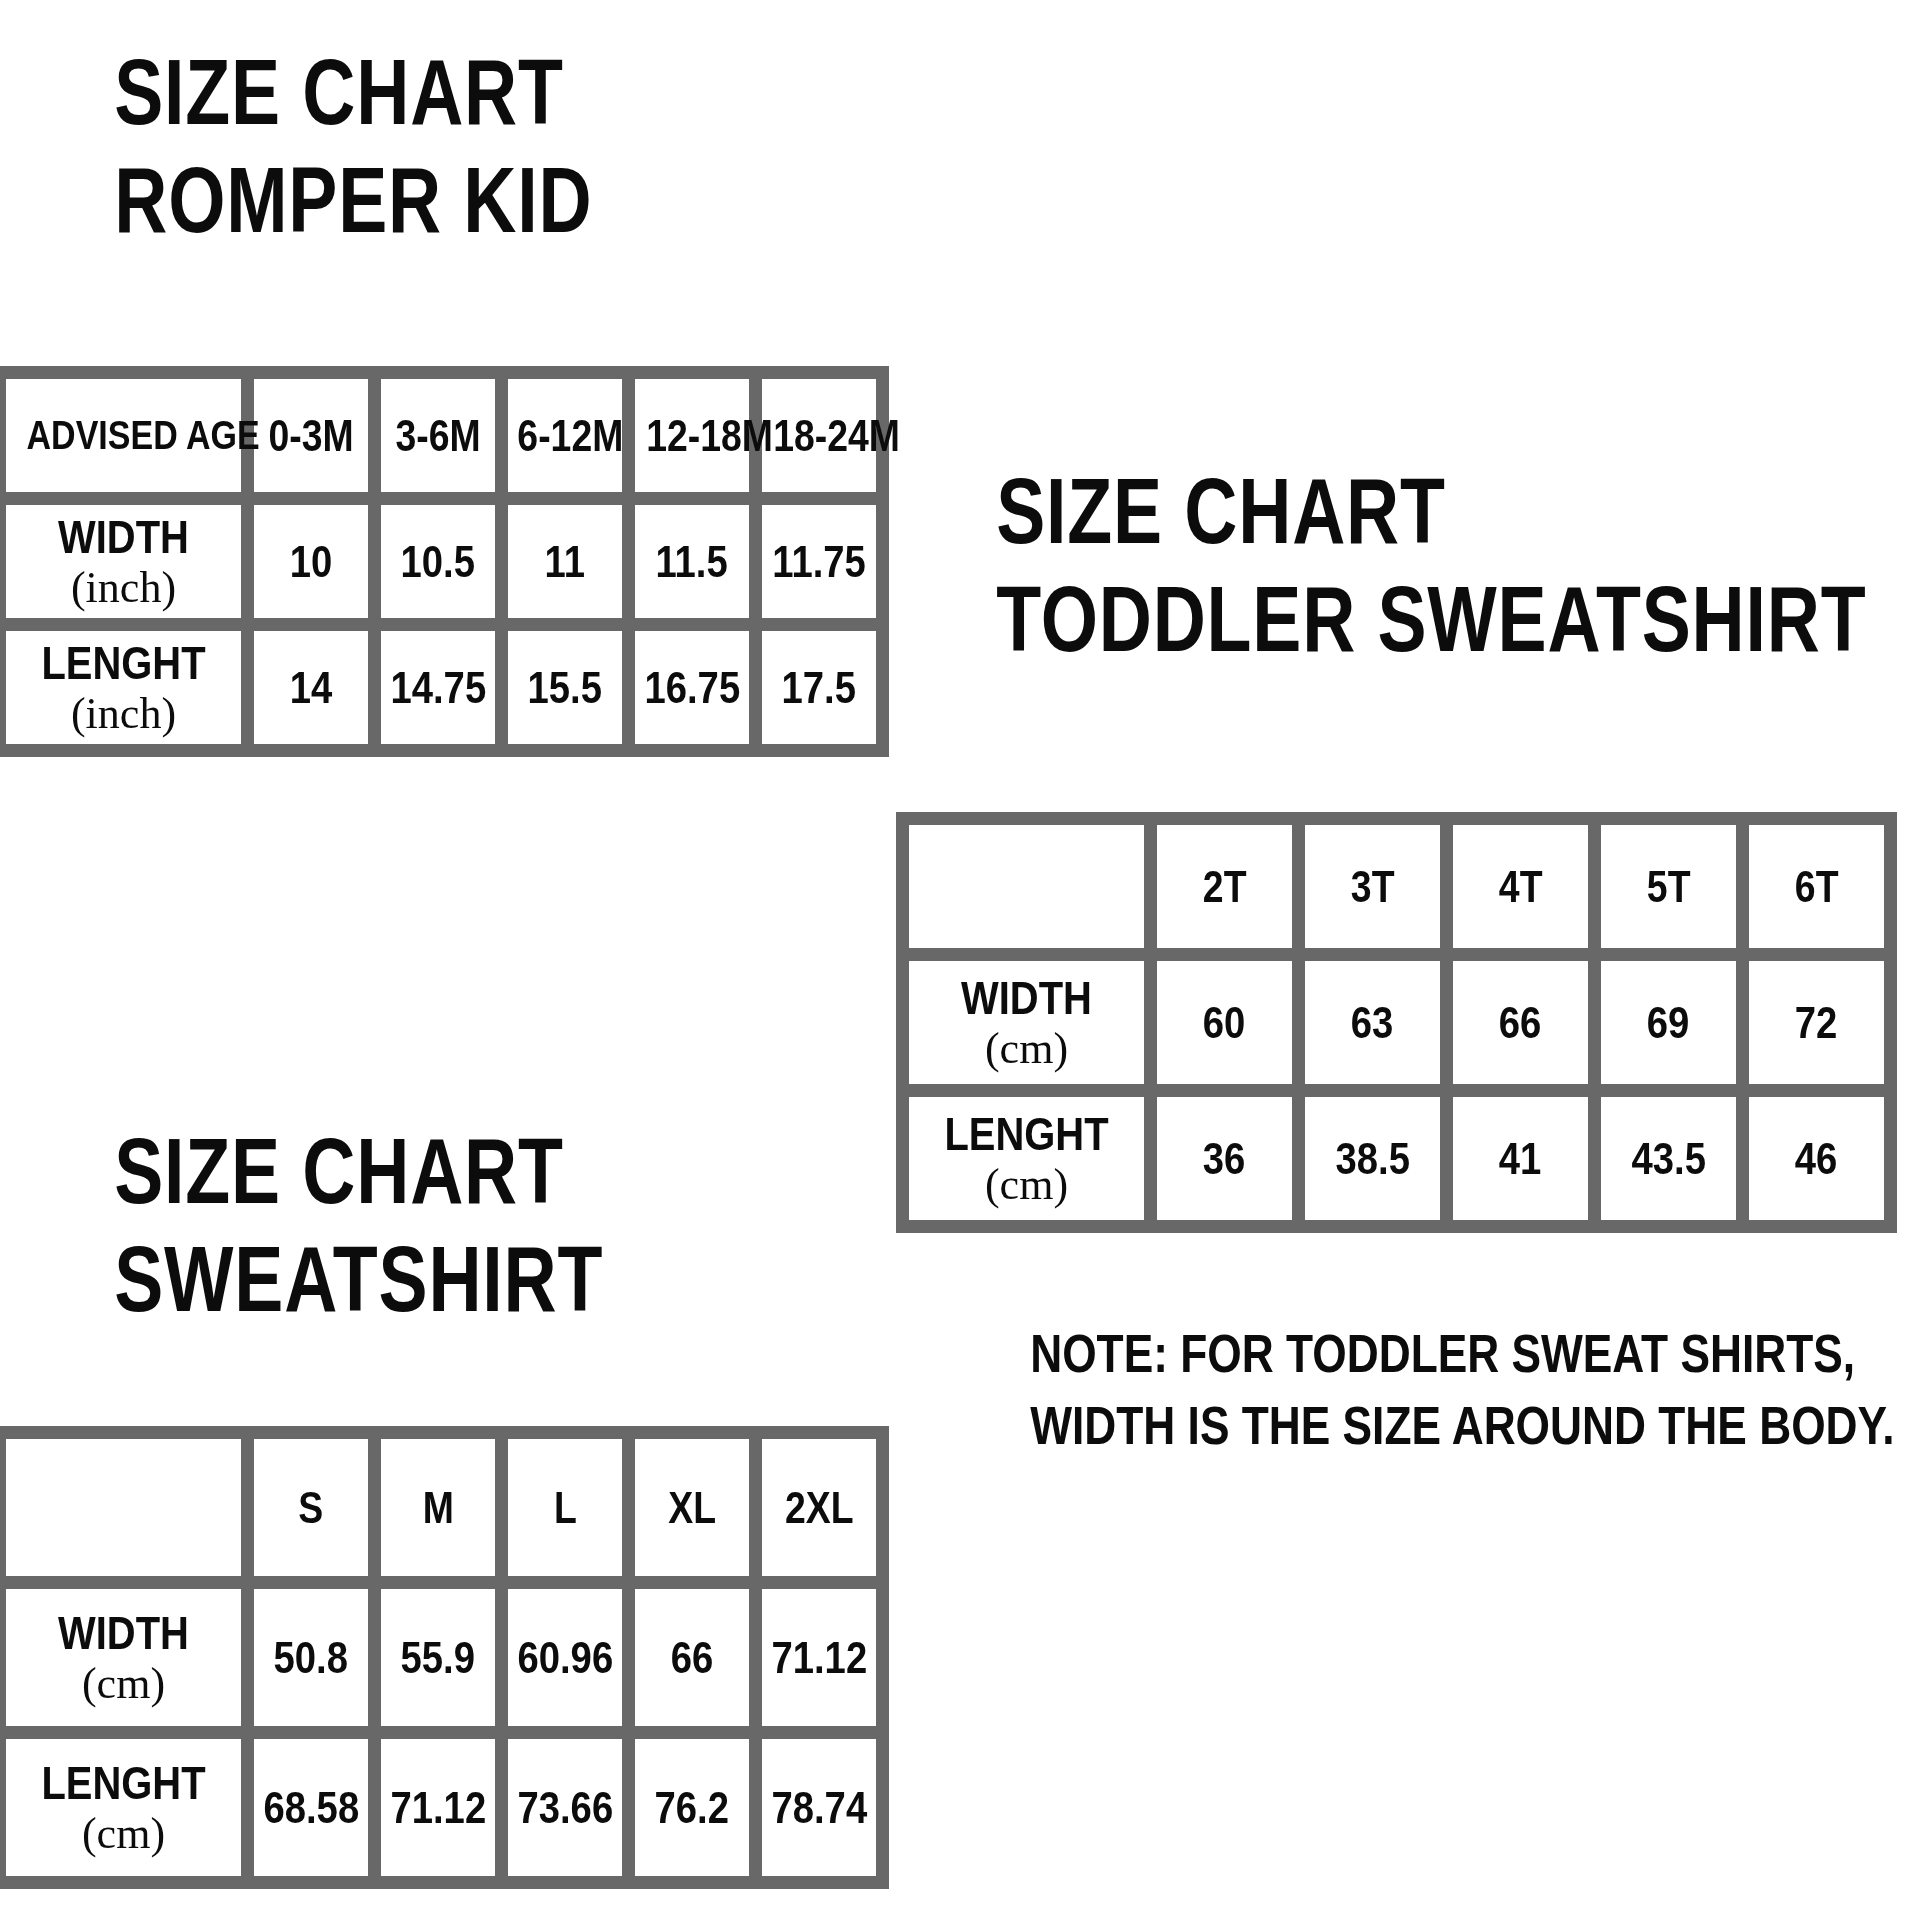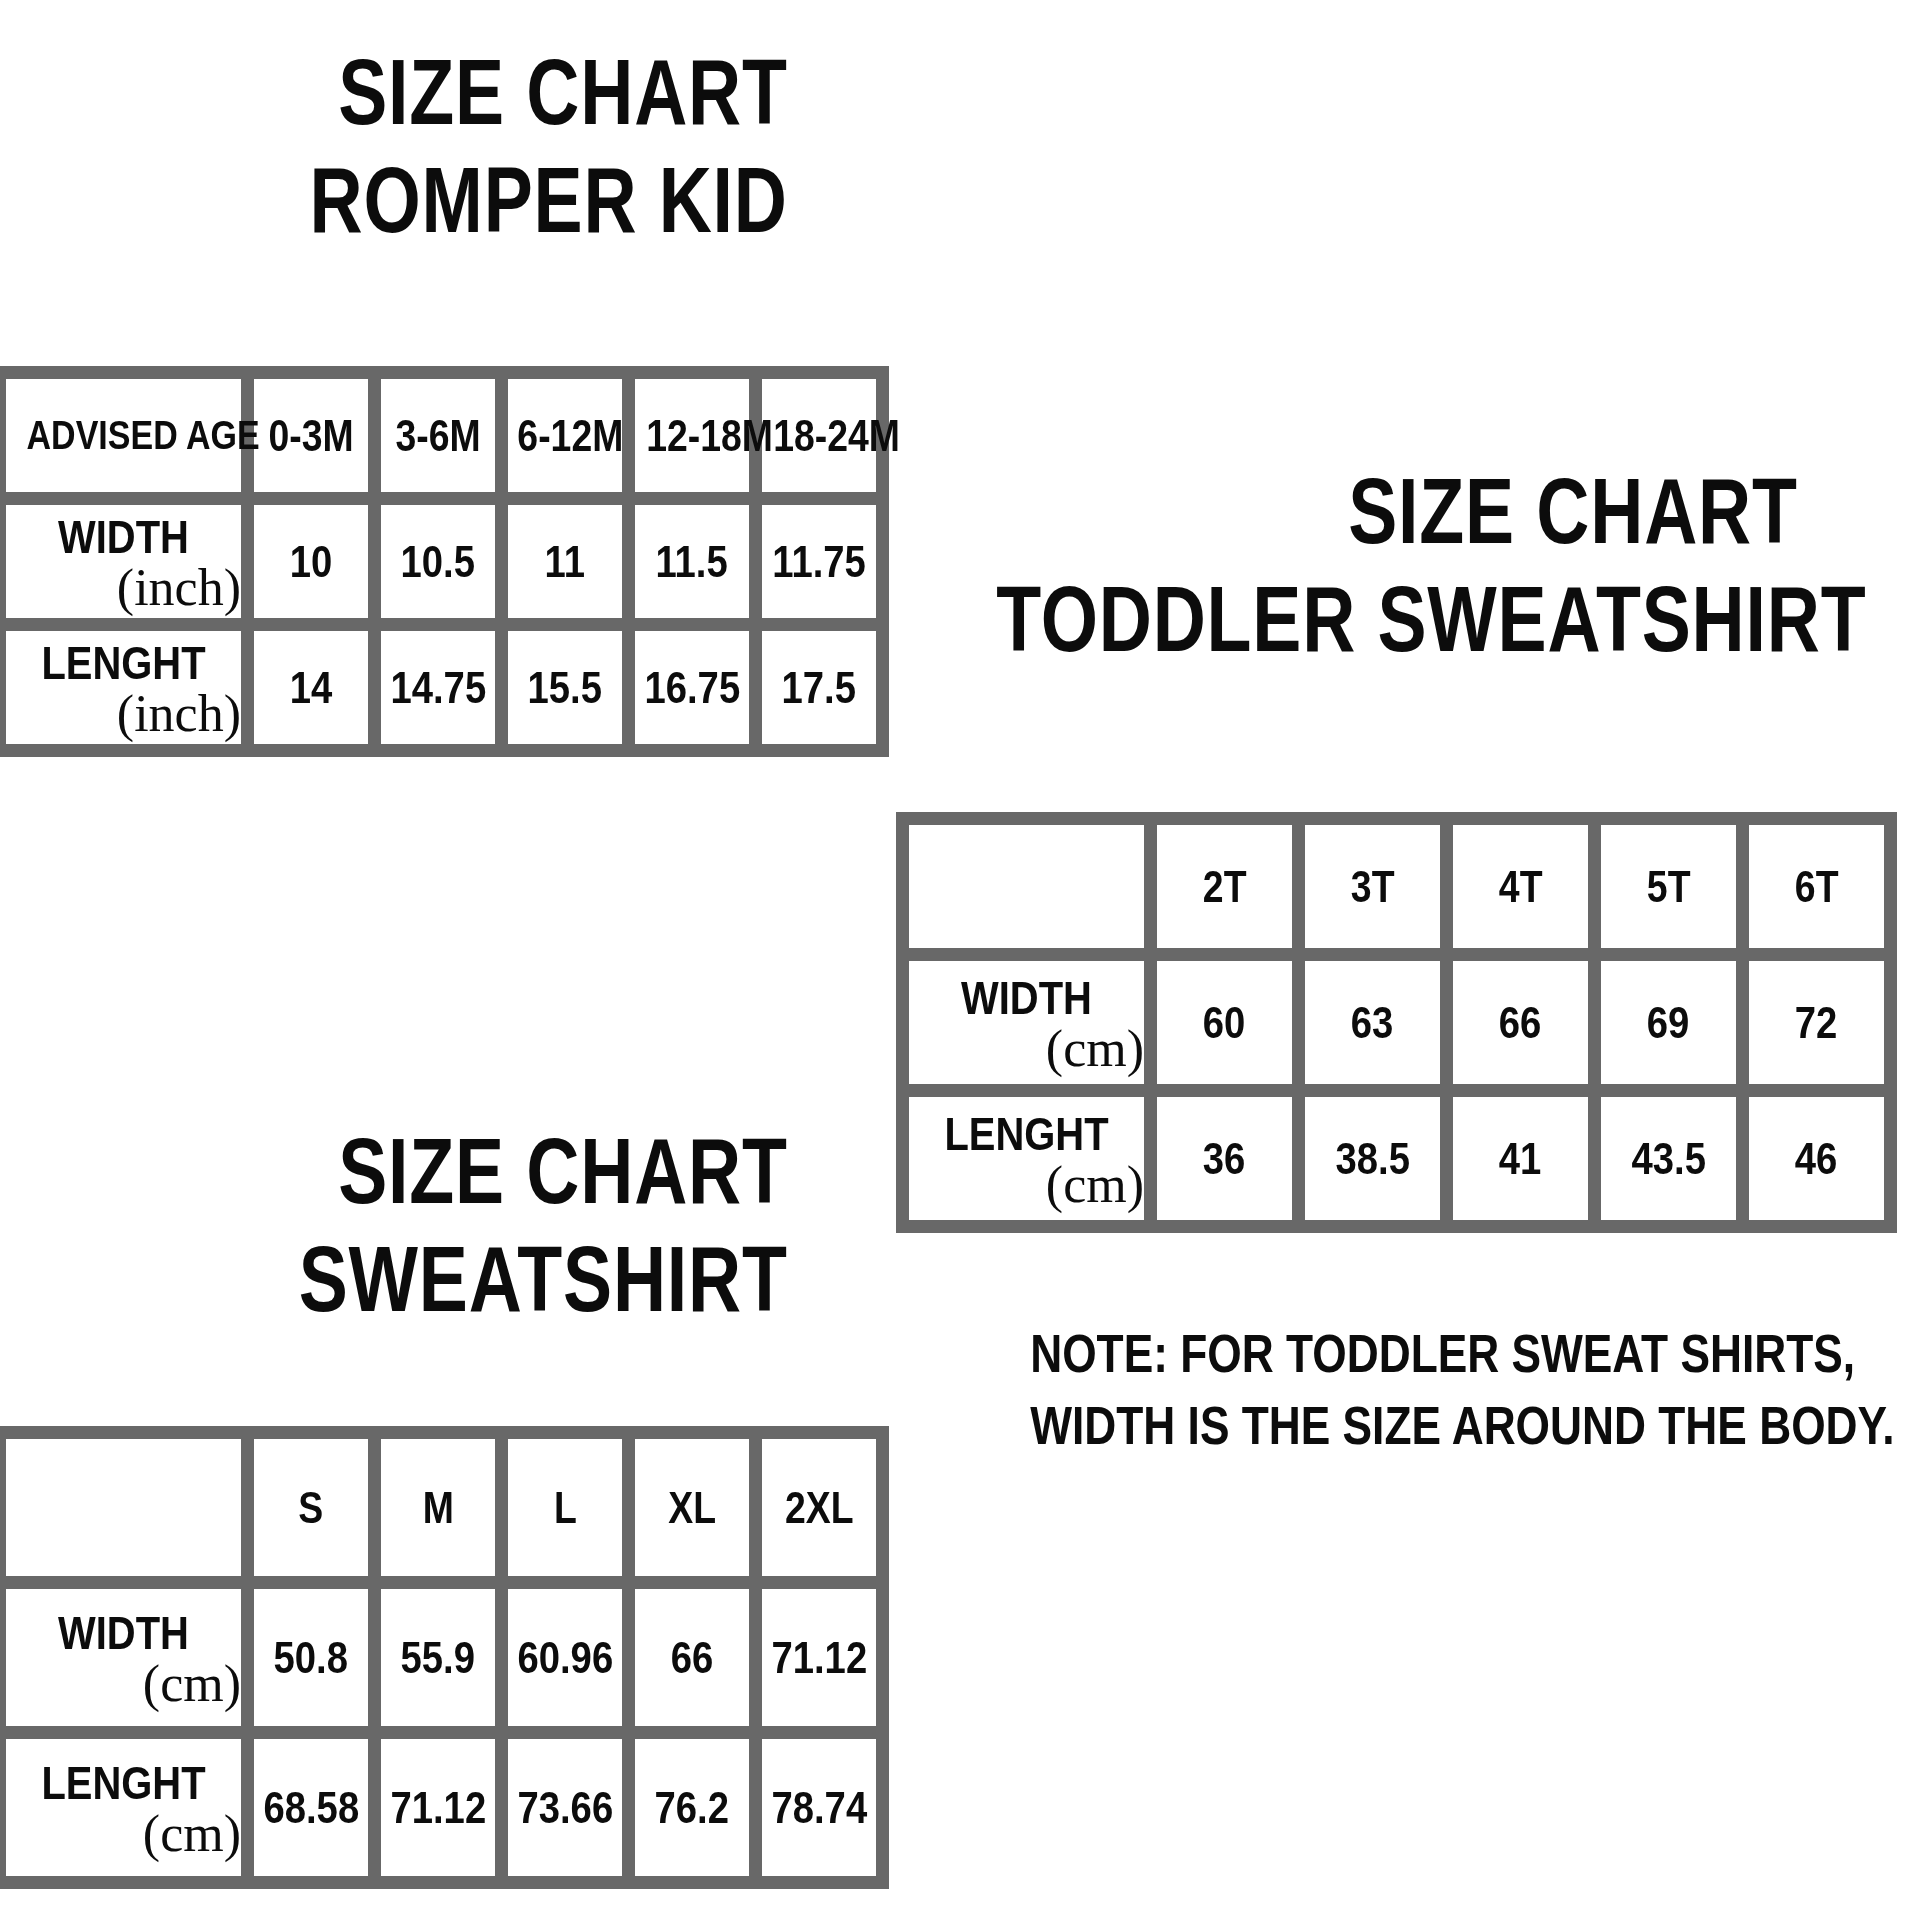--- a/index.html
+++ b/index.html
@@ -10,21 +10,21 @@
   body {
     width: 1927px;
     height: 1927px;
     position: relative;
     overflow: hidden;
     font-family: "Liberation Sans", sans-serif;
     color: #0c0c0c;
   }
   .title {
     position: absolute;
-    text-align: right;
+    text-align: left;
     font-weight: bold;
     color: #0c0c0c;
   }
   .title .line {
     display: block;
     font-size: 92px;
     line-height: 108px;
     transform: scaleX(0.80);
     white-space: nowrap;
     letter-spacing: 1px;
@@ -60,23 +60,22 @@
     white-space: nowrap;
   }
   .hdr  { font-size: 44px; }
   .hdr-wide { font-size: 40px; }
   .val  { font-size: 45px; }
   .lbl  { display: block; font-size: 47px; line-height: 51px; }
   .unit {
     display: block;
     font-family: "Liberation Serif", serif;
     font-weight: normal;
-    font-size: 52px;
+    font-size: 44px;
     line-height: 51px;
-    text-align: right;
   }
   #table-romper     { left: -7px;  top: 366px;  width: 883px; }
   #table-romper tr  { height: 126px; margin-left: 20px; }
   #table-toddler    { left: 896px; top: 787px;  width: 988px; margin-top: 25px; }
   #table-toddler tr { height: 136px; }
   #table-sweat      { left: -7px;  top: 1426px; width: 883px; }
   #table-sweat tr   { height: 150px; }
   #title-romper     { left: 30px;  top: 38px;   width: 842px; }
   #title-toddler    { left: 896px; top: 457px;  width: 1002px; }
   #title-sweat      { left: 30px;  top: 1117px; width: 842px; }

